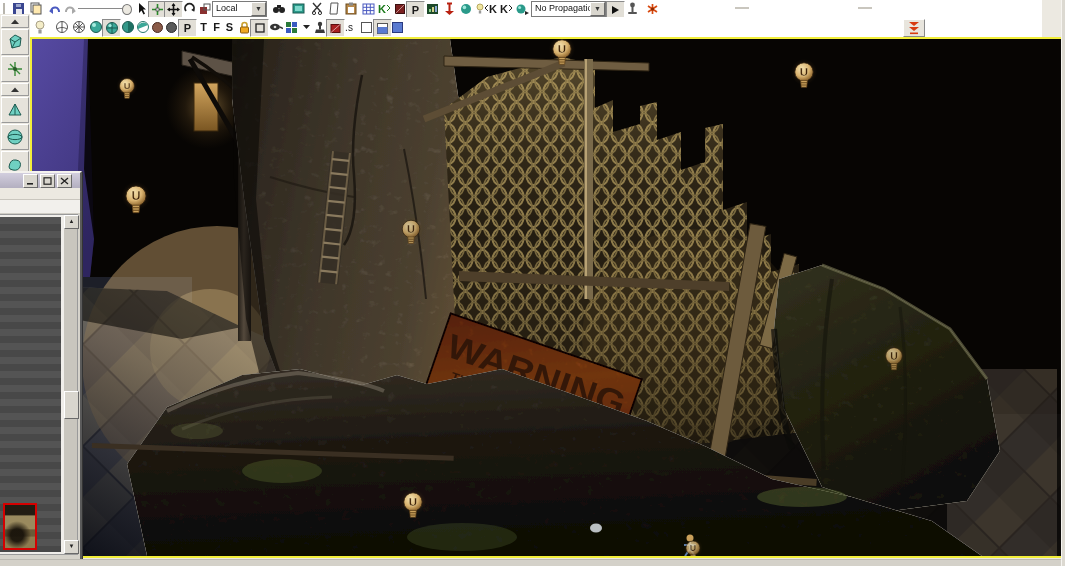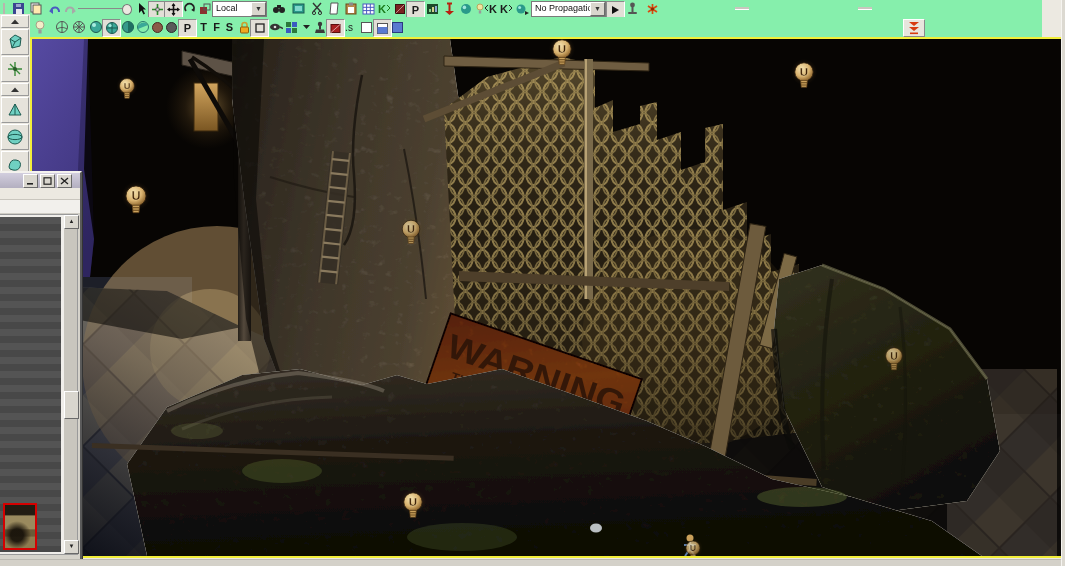--- a/index.html
+++ b/index.html
@@ -1,19 +1,19 @@
 <!DOCTYPE html>
 <html><head>
 <meta charset="utf-8">
 <style>
   html,body{margin:0;padding:0;background:#9a9a9a;}
   .app{position:relative;width:1065px;height:566px;background:#ece9e1;overflow:hidden;
        font-family:"Liberation Sans",sans-serif;font-size:10px;color:#222;}
   
-  .tbrow{position:absolute;left:0;width:1042px;background:#86efac;}
+  .tbrow{position:absolute;left:0;width:1042px;background:#ffffff;}
   .t1{top:0;height:17px;border-bottom:1px solid #d8d5cd;}
   .t2{top:17px;height:20px;border-bottom:1px solid #c9c6be;}
   .ti{position:absolute;top:1px;width:17px;height:15px;display:flex;align-items:center;justify-content:center;
       font-size:10px;color:#222;}
   .t2 .ti{top:2px;height:16px;font-size:11px;}
   .pressed{border:1px solid;border-color:#8a8a8a #ffffff #ffffff #8a8a8a;background:#e2dfd7;}
   .raised{border:1px solid;border-color:#ffffff #8a8a8a #8a8a8a #ffffff;background:#e8e5dd;}
   .combo{position:absolute;top:1px;height:14px;background:#fff;border:1px solid #7a7a7a;
          font-size:9px;line-height:13px;padding-left:3px;color:#111;}
   .combo .da{position:absolute;right:0;top:0;width:13px;height:12px;background:#d9d6ce;

